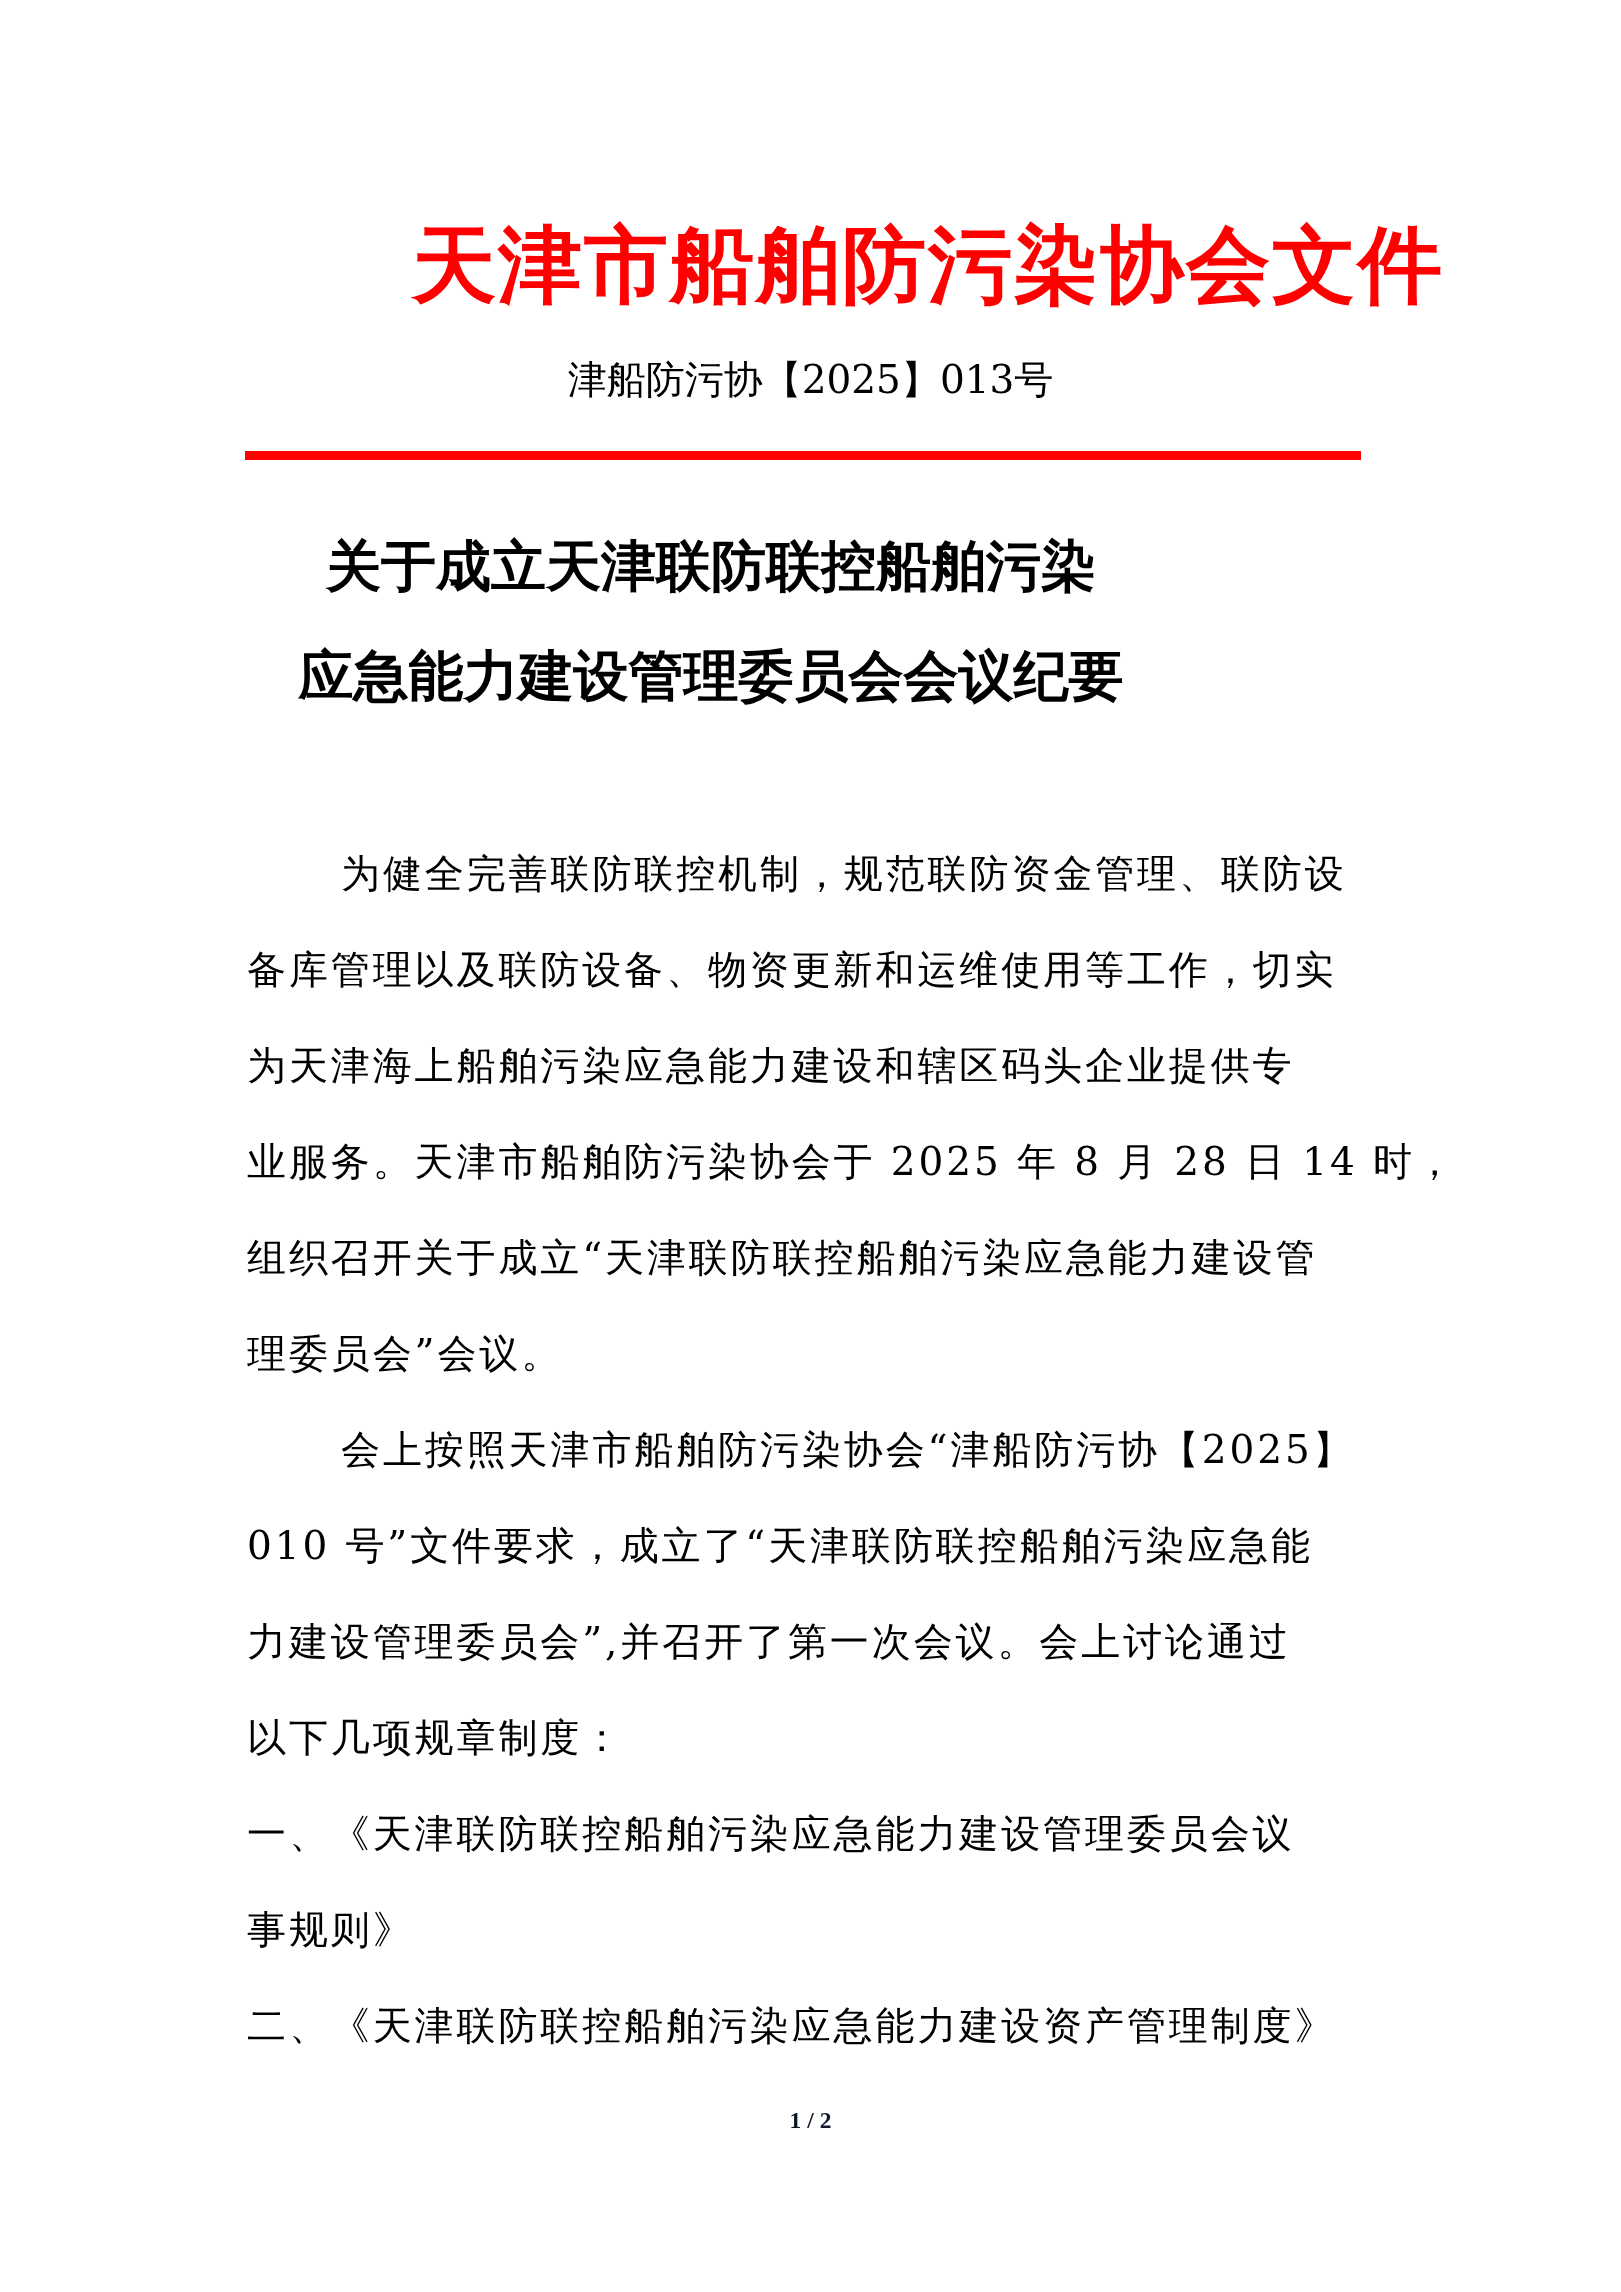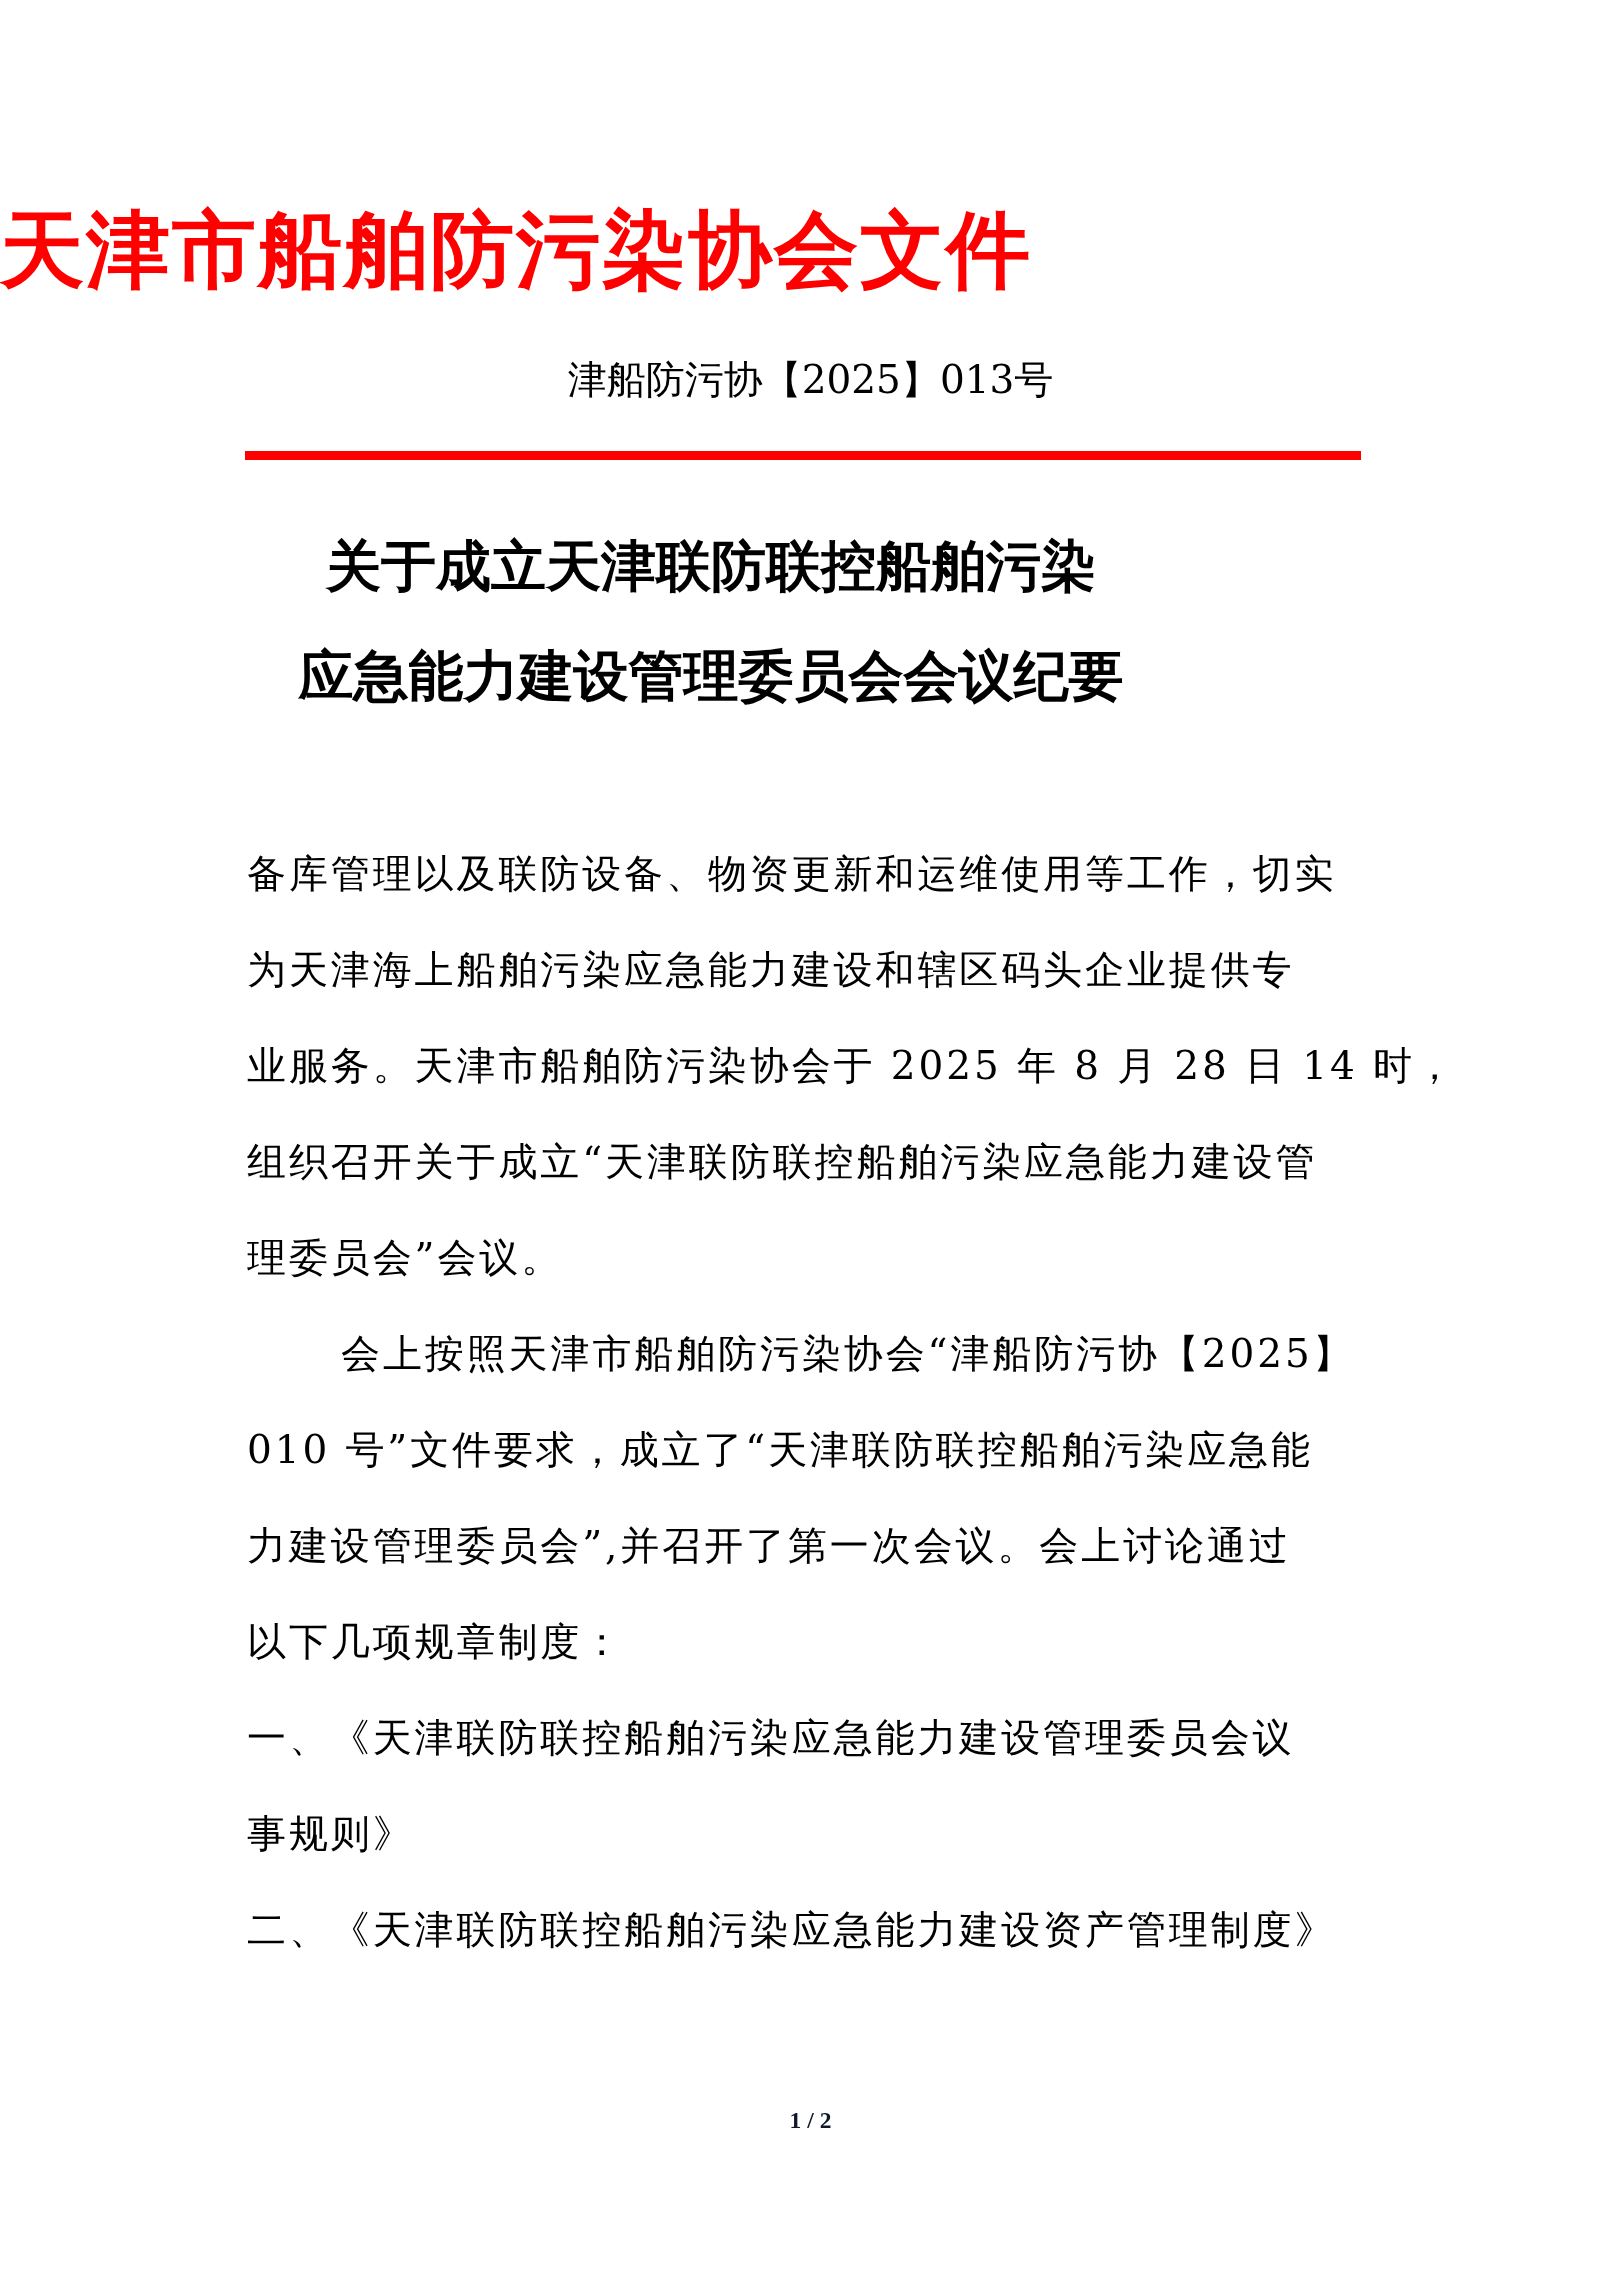--- a/index.html
+++ b/index.html
@@ -1,20 +1,20 @@
 <!DOCTYPE html>
 <html><head>
 <meta charset="utf-8">
 <style>
   html, body { margin: 0; padding: 0; background: #ffffff; }
   body { width: 1621px; height: 2293px; position: relative; overflow: hidden; }
   .page { position: absolute; left: 0; top: 0; width: 1621px; height: 2293px; background: #fff; }
   .red-header {
-    position: absolute; left: 0; width: 1444px; top: 196px;
-    text-align: left; color: #ff0000;
+    position: absolute; left: 0; width: 1444px; top: 211px;
+    text-align: right; color: #ff0000;
     font-family: "DejaVu Sans", sans-serif; font-weight: bold;
     font-size: 84px; line-height: 108px; letter-spacing: 2px;
   }
   .doc-number {
     position: absolute; left: 0; width: 1621px; top: 338px;
     text-align: center; color: #000;
     font-family: "DejaVu Serif", serif; font-size: 39px; line-height: 59px; margin-top: 12px;
   }
   .red-rule {
     position: absolute; left: 245px; top: 451px; width: 1116px; height: 8.8px;
@@ -47,20 +47,21 @@
 <div class="page">
 
   <div class="red-header">天津市船舶防污染协会文件</div>
   <div class="doc-number">津船防污协【2025】013号</div>
   <div class="red-rule"></div>
 
   <div class="title l1">关于成立天津联防联控船舶污染</div>
   <div class="title l2">应急能力建设管理委员会会议纪要</div>
 
   <div class="body-text" style="top: 826px;">
+    <span class="line indent">为健全完善联防联控机制，规范联防资金管理、联防设</span>
     <span class="line">备库管理以及联防设备、物资更新和运维使用等工作，切实</span>
     <span class="line">为天津海上船舶污染应急能力建设和辖区码头企业提供专</span>
     <span class="line">业服务。天津市船舶防污染协会于 2025 年 8 月 28 日 14 时，</span>
     <span class="line">组织召开关于成立“天津联防联控船舶污染应急能力建设管</span>
     <span class="line">理委员会”会议。</span>
     <span class="line indent">会上按照天津市船舶防污染协会“津船防污协【2025】</span>
     <span class="line">010 号”文件要求，成立了“天津联防联控船舶污染应急能</span>
     <span class="line">力建设管理委员会”,并召开了第一次会议。会上讨论通过</span>
     <span class="line">以下几项规章制度：</span>
     <span class="line">一、《天津联防联控船舶污染应急能力建设管理委员会议</span>

